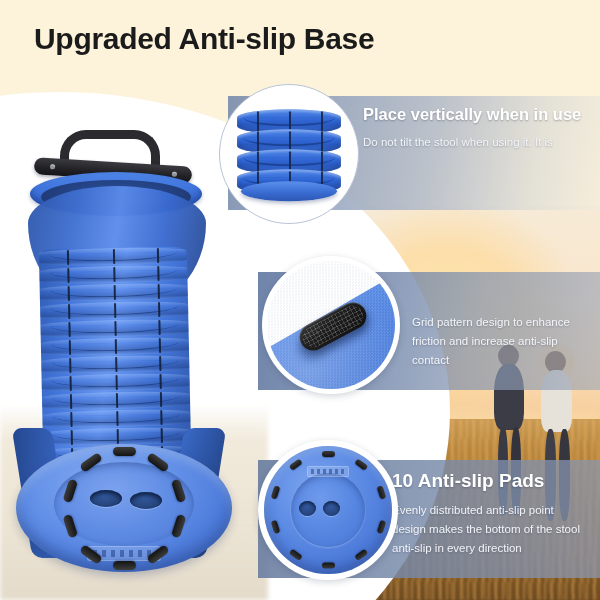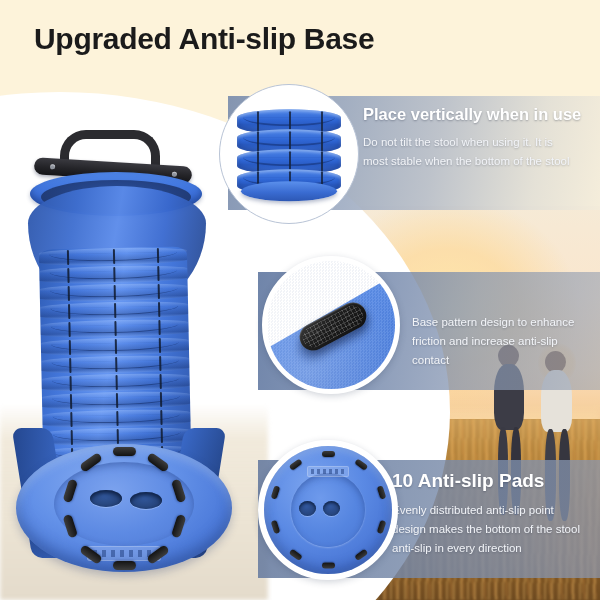--- a/index.html
+++ b/index.html
@@ -88,21 +88,21 @@
     text-shadow:0 1px 2px rgba(40,50,70,.35);
     white-space:nowrap;
   }
   .band-body {
     position:absolute; color:#f2f4f8; font-size:11.5px; line-height:19px;
     text-shadow:0 1px 2px rgba(40,50,70,.30);
   }
   .band-body div { white-space:nowrap; }
 
   .t1 { left:363px; top:105px; font-size:16.5px; }
-  .b1 { left:363px; top:133px; }
+  .b1 { left:363px; top:133px;text-align:center; }
   .t2 { left:412px; top:282px; font-size:19px; }
   .b2 { left:412px; top:313px; }
   .t3 { left:392px; top:470px; font-size:19px; }
   .b3 { left:392px; top:501px; }
 
   
   .callout {
     position:absolute; border-radius:50%; overflow:hidden;
     background:#ffffff;
   }
@@ -496,21 +496,20 @@
     <div class="bpad" style="transform:rotate(216deg) translate(0, -57px);"></div>
     <div class="bpad" style="transform:rotate(252deg) translate(0, -57px);"></div>
     <div class="bpad" style="transform:rotate(288deg) translate(0, -57px);"></div>
     <div class="bpad" style="transform:rotate(324deg) translate(0, -57px);"></div>
   </div>
 
   <div class="band band-1"></div>
   <div class="band-title t1">Place vertically when in use</div>
   <div class="band-body b1">
     <div>Do not tilt the stool when using it. It is</div>
-    <div>most stable when the bottom of the stool</div>
   </div>
 
   <div class="callout c1 ring-thin">
     <div class="ring-stack">
       <div class="ring" style="top:0px;">
           <span class="wave"></span>
           <span class="slot" style="left:20px;"></span>
           <span class="slot" style="left:52px;"></span>
           <span class="slot" style="left:84px;"></span>
         </div>
@@ -531,21 +530,21 @@
           <span class="slot" style="left:20px;"></span>
           <span class="slot" style="left:52px;"></span>
           <span class="slot" style="left:84px;"></span>
         </div>
       <div class="stool-base-c1"></div>
     </div>
   </div>
 
   <div class="band band-2"></div>
   <div class="band-body b2">
-    <div>Base pattern design to enhance</div>
+    <div>Grid pattern design to enhance</div>
     <div>friction and increase anti-slip</div>
     <div>contact</div>
   </div>
 
   <div class="callout c2 ring-white">
     <div class="c2-white"></div>
     <div class="c2-blue"></div>
     <div class="c2-texture"></div>
     <div class="pad2-shadow"></div>
     <div class="pad2"></div>

